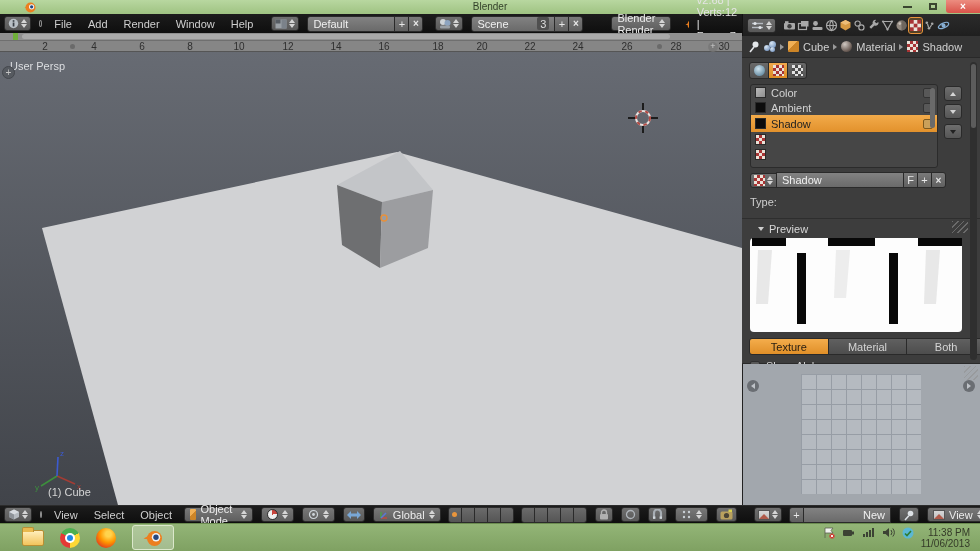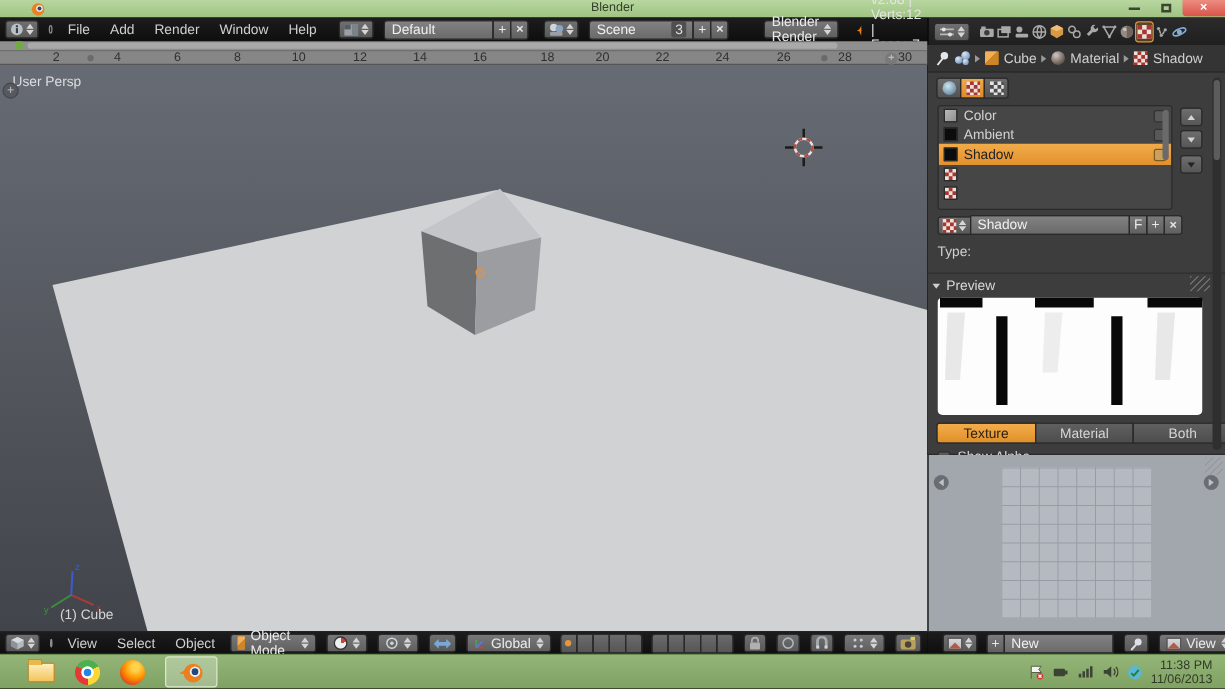--- a/index.html
+++ b/index.html
@@ -85,21 +85,21 @@
   .list-scroll{position:absolute;right:2px;top:3px;width:5px;height:40px;background:#6a6a6a;border-radius:3px}
   .side-btn{position:absolute;width:18px;height:15px;background:linear-gradient(#6e6e6e,#565656);
             border:1px solid #2a2a2a;border-radius:3px;display:flex;align-items:center;justify-content:center}
   .props-scroll{position:absolute;right:3px;top:4px;width:7px;height:298px;background:#2f2f2f;border-radius:4px}
   .props-scroll i{position:absolute;left:1px;top:2px;width:5px;height:64px;background:#5c5c5c;border-radius:3px}
   .block-row{position:absolute;left:8px;display:flex;align-items:center}
   .field{background:linear-gradient(#828282,#6a6a6a);border:1px solid #2a2a2a;height:16px;display:flex;
          align-items:center;padding:0 5px;color:#f0f0f0}
   .sqbtn{width:15px;height:16px;background:linear-gradient(#7a7a7a,#606060);border:1px solid #2a2a2a;
          display:flex;align-items:center;justify-content:center;color:#e8e8e8;margin-left:-1px}
-  .panel-hdr{position:absolute;left:4px;display:flex;align-items:center;gap:5px;color:#d8d8d8}
+  .panel-hdr{position:absolute;left:16px;display:flex;align-items:center;gap:5px;color:#d8d8d8}
   .seg-btns{position:absolute;left:8px;display:flex;width:236px}
   .seg{flex:1;height:17px;background:linear-gradient(#606060,#4d4d4d);border:1px solid #2a2a2a;margin-left:-1px;
        display:flex;align-items:center;justify-content:center;color:#d5d5d5}
   .seg.first{border-radius:3px 0 0 3px}.seg.last{border-radius:0 3px 3px 0}
   .seg.active{background:linear-gradient(#f4ad4c,#e08f28);color:#2b2012}
   .checkbox{width:10px;height:10px;background:#585858;border:1px solid #2f2f2f;border-radius:2px}
 
   
   .checker-rw{background:repeating-conic-gradient(#a83434 0 25%,#e9e2d8 0 50%);background-size:6px 6px}
   .cubeic{width:11px;height:11px;border-radius:1px;
@@ -132,21 +132,21 @@
   .chromeic{width:20px;height:20px;border-radius:50%;position:relative;
             background:conic-gradient(from -60deg,#4caf50 0 120deg,#fdd835 0 240deg,#e53935 0)}
   .chromeic i{position:absolute;left:5px;top:5px;width:10px;height:10px;border-radius:50%;background:#fff}
   .chromeic b{position:absolute;left:7px;top:7px;width:6px;height:6px;border-radius:50%;background:#1e88e5}
   .ffic{width:20px;height:20px;border-radius:50%;
         background:radial-gradient(circle at 62% 30%,#ffd34d 0 15%,#ff9800 45%,#e64a19 75%,#b92d12)}
   .folderic{width:22px;height:16px;position:relative;background:linear-gradient(#ffeebc,#f2c45c);
             border:1px solid #b98f33;border-radius:2px}
   .folderic::before{content:"";position:absolute;left:-1px;top:-4px;width:10px;height:4px;background:#e8b94f;
             border:1px solid #b98f33;border-bottom:none;border-radius:2px 2px 0 0}
-  .tray{margin-left:auto;display:flex;align-items:center;gap:7px;padding-right:10px;color:#363b2b}
+  .tray{margin-left:auto;display:flex;gap:7px;padding-right:10px;color:#363b2b}
   .clock{text-align:right;font-size:10px;line-height:11px;color:#343a28}
 
   svg{display:block}
   .tico{fill:#a8a8a8}
   .tol{fill:none;stroke:#a8a8a8;stroke-width:1.2}
 </style>
 </head>
 <body>
 
 <div id="root">
@@ -670,21 +670,21 @@
     <div class="grip" style="width:12px;height:12px"></div>
     <div class="iconbtn">
       <span class="photoic"></span>
       <span class="updn">
           <i class="tri-u"></i>
           <i class="tri-d"></i>
         </span>
     </div>
     <div class="joined">
       <div class="sqbtn" style="border-radius:3px 0 0 3px">+</div>
-      <div class="field part" style="width:88px;justify-content:flex-start">
+      <div class="field part" style="width:88px;justify-content:flex-end">
         <span>New</span>
       </div>
     </div>
     <div class="iconbtn">
       <svg width="12" height="12">
         <circle cx="7.5" cy="4.5" r="2.8" fill="#dde1e5"></circle>
         <line x1="5.8" y1="6.8" x2="2" y2="11" stroke="#dde1e5" stroke-width="1.5"></line>
       </svg>
     </div>
     <div class="dd">

